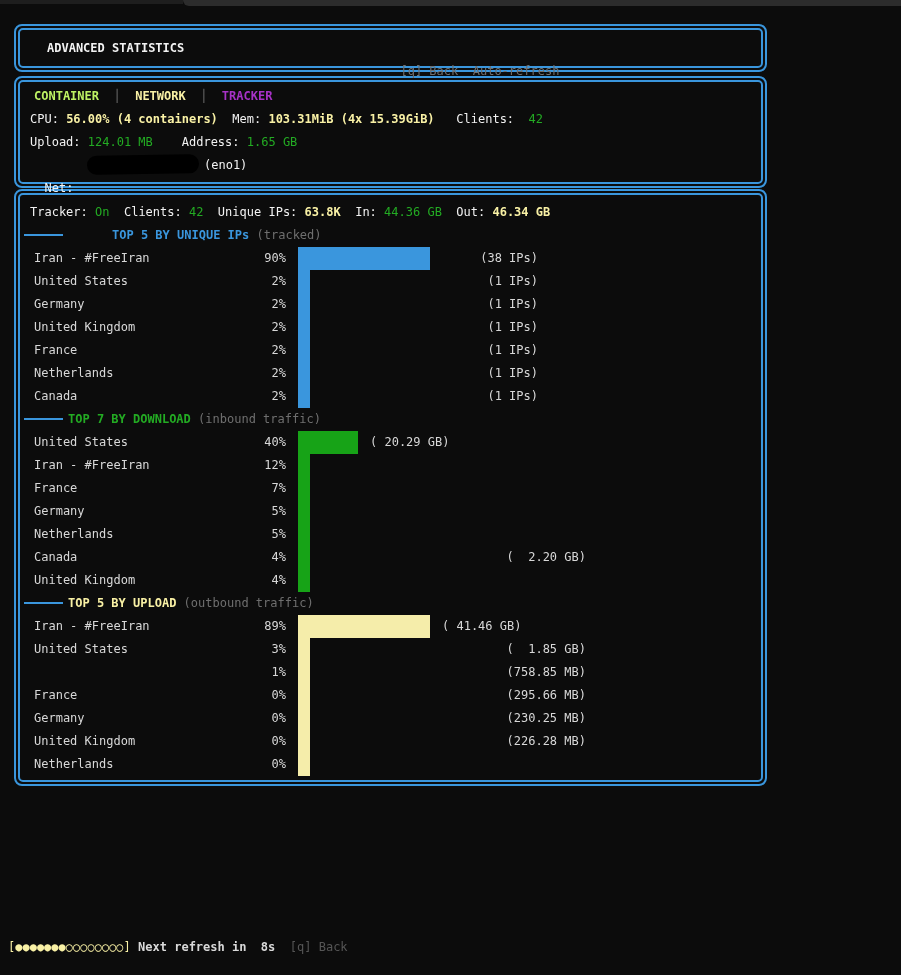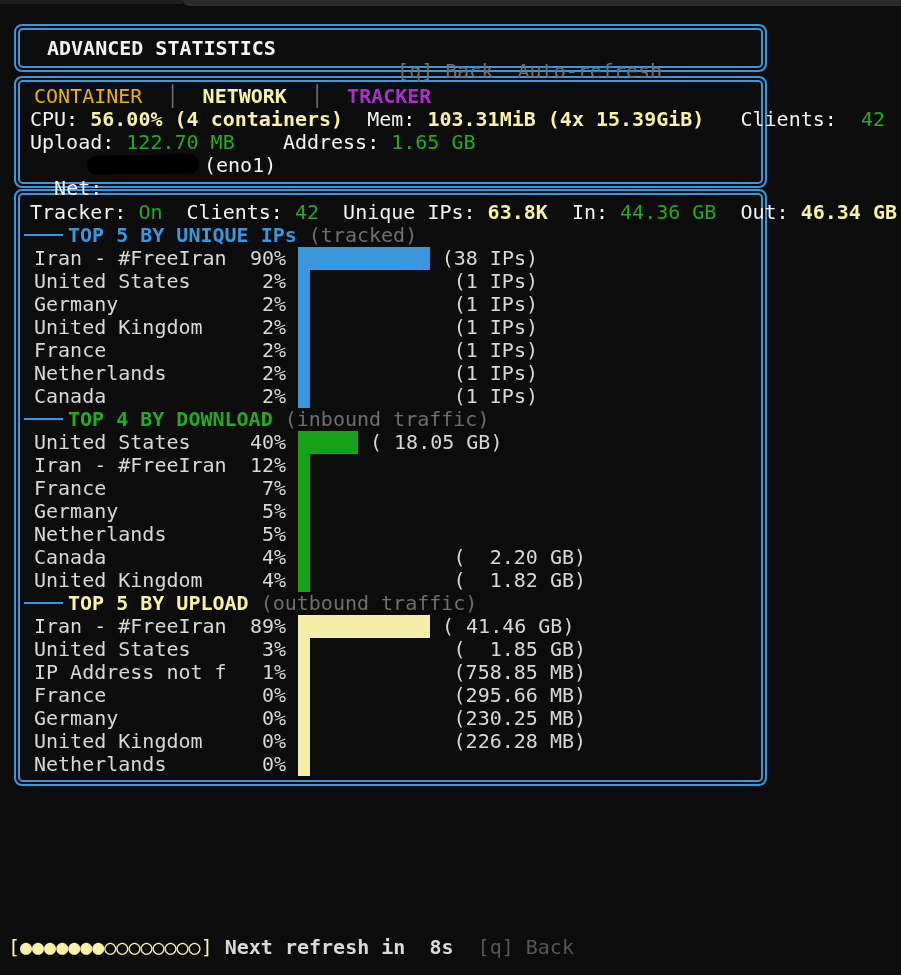--- a/index.html
+++ b/index.html
@@ -6,21 +6,21 @@
   body{
     width:901px;height:975px;position:relative;overflow:hidden;
     background:#0c0c0c;
     font-family:"DejaVu Sans Mono",monospace;
   }
   .strip{position:absolute;top:0;}
   .strip-left{left:0;width:183px;height:4px;background:#1e1e1e;}
   .strip-right{left:183px;width:718px;height:6px;background:#2c2c2c;border-radius:0 0 0 7px;}
   .panel{position:absolute;box-sizing:border-box;border:2px solid #3a96dd;border-radius:8px;}
   .panel::before{content:"";position:absolute;inset:2px;border:2px solid #3a96dd;border-radius:5px;pointer-events:none;}
-  .line{position:absolute;height:23px;line-height:23px;font-size:20px;white-space:pre;color:#e4e4e4;}
+  .line{position:absolute;height:23px;line-height:23px;font-size:12px;white-space:pre;color:#e4e4e4;}
   .bold{font-weight:bold;}
   .white{color:#f2f2f2;}
   .gray{color:#6f6f6f;}
   .label-col{color:#d8d8d8;}
   .pct-col{position:absolute;left:34px;width:252px;text-align:right;color:#d8d8d8;}
   .bar{position:absolute;top:0;height:23px;}
   .val-right{position:absolute;left:34px;text-align:right;color:#d8d8d8;}
   .val-left{position:absolute;color:#d8d8d8;}
   .hdash{position:absolute;height:2px;background:#3a96dd;}
   .redact{position:absolute;background:#000;border-radius:10px;transform:rotate(-0.8deg);}
@@ -29,60 +29,60 @@
 <body>
 
 <div class="strip strip-left"></div>
 <div class="strip strip-right"></div>
 
 <div class="panel" style="left:14px;top:24px;width:753px;height:48px;"></div>
 <div class="panel" style="left:14px;top:76px;width:753px;height:112px;"></div>
 <div class="panel" style="left:14px;top:189px;width:753px;height:597px;"></div>
 
 <div class="line bold white" style="left:47px;top:37px;">ADVANCED STATISTICS</div>
-<div class="line" style="left:373px;top:37px;">
+<div class="line" style="left:386px;top:37px;">
   <span class="gray">[q] Back</span><span class="gray">  </span><span class="gray">Auto-refresh</span>
 </div>
 
-<div class="line" style="left:34px;top:85px;" id="tab-bar"><span style="color: #eab308; font-weight: normal;">CONTAINER</span><span style="color: rgb(111, 111, 111);">  │  </span><span style="color: rgb(249, 241, 165); font-weight: bold;">NETWORK</span><span style="color: rgb(111, 111, 111);">  │  </span><span style="color: rgb(168, 50, 200); font-weight: bold;">TRACKER</span></div>
+<div class="line" style="left:34px;top:85px;" id="tab-bar"><span style="color: #bef264; font-weight: bold;">CONTAINER</span><span style="color: rgb(111, 111, 111);">  │  </span><span style="color: rgb(249, 241, 165); font-weight: bold;">NETWORK</span><span style="color: rgb(111, 111, 111);">  │  </span><span style="color: rgb(168, 50, 200); font-weight: bold;">TRACKER</span></div>
 
 <div class="line" style="left:30px;top:108px;" id="stat-line-0"><span style="color: rgb(242, 242, 242);">CPU: </span><span style="color: rgb(249, 241, 165); font-weight: bold;">56.00% (4 containers)</span><span style="color: rgb(242, 242, 242);">  </span><span style="color: rgb(242, 242, 242);">Mem: </span><span style="color: rgb(249, 241, 165); font-weight: bold;">103.31MiB (4x 15.39GiB)</span><span style="color: rgb(242, 242, 242);">   </span><span style="color: rgb(242, 242, 242);">Clients:  </span><span style="color: rgb(35, 171, 35);">42</span></div>
-<div class="line" style="left:30px;top:131px;" id="stat-line-1"><span style="color: rgb(242, 242, 242);">Upload: </span><span style="color: rgb(35, 171, 35);">122.70 MB</span><span style="color: rgb(242, 242, 242);">    </span><span style="color: rgb(242, 242, 242);">Address: </span><span style="color: rgb(35, 171, 35);">1.65 GB</span></div>
+<div class="line" style="left:30px;top:131px;" id="stat-line-1"><span style="color: rgb(242, 242, 242);">Upload: </span><span style="color: rgb(35, 171, 35);">124.01 MB</span><span style="color: rgb(242, 242, 242);">    </span><span style="color: rgb(242, 242, 242);">Address: </span><span style="color: rgb(35, 171, 35);">1.65 GB</span></div>
 
 <div class="line" style="left:30px;top:154px;">
   <span class="white">Net:</span>
 </div>
 <div class="redact" style="left:87px;top:155px;width:112px;height:19px;"></div>
 <div class="line white" style="left:204px;top:154px;">(eno1)</div>
 
 <div class="line" style="left:30px;top:201px;" id="tracker-line"><span style="color: rgb(242, 242, 242);">Tracker: </span><span style="color: rgb(35, 171, 35);">On</span><span style="color: rgb(242, 242, 242);">  Clients: </span><span style="color: rgb(35, 171, 35);">42</span><span style="color: rgb(242, 242, 242);">  Unique IPs: </span><span style="color: rgb(249, 241, 165); font-weight: bold;">63.8K</span><span style="color: rgb(242, 242, 242);">  In: </span><span style="color: rgb(35, 171, 35);">44.36 GB</span><span style="color: rgb(242, 242, 242);">  Out: </span><span style="color: rgb(249, 241, 165); font-weight: bold;">46.34 GB</span></div>
 
 <div id="sections">
     <div class="hdash" style="left: 24px; top: 234px; width: 39px;"></div>
-    <div class="line" style="left: 68px; top: 224px;"><span style="color: rgb(58, 150, 221); font-weight: bold;">TOP 5 BY UNIQUE IPs</span><span style="color: rgb(111, 111, 111);"> (tracked)</span></div>
+    <div class="line" style="left: 68px; top: 224px;"><span style="color: rgb(58, 150, 221); font-weight: bold; margin-left: 44px;">TOP 5 BY UNIQUE IPs</span><span style="color: rgb(111, 111, 111);"> (tracked)</span></div>
     <div class="line" style="left: 0px; top: 247px; width: 901px;"><span class="label-col" style="position: absolute; left: 34px;">Iran - #FreeIran</span><div class="pct-col">90%</div><div class="bar" style="left: 298px; width: 132px; background: rgb(58, 150, 221);"></div><div class="val-right" style="width: 504px;">(38 IPs)</div></div>
     <div class="line" style="left: 0px; top: 270px; width: 901px;"><span class="label-col" style="position: absolute; left: 34px;">United States</span><div class="pct-col">2%</div><div class="bar" style="left: 298px; width: 12px; background: rgb(58, 150, 221);"></div><div class="val-right" style="width: 504px;">(1 IPs)</div></div>
     <div class="line" style="left: 0px; top: 293px; width: 901px;"><span class="label-col" style="position: absolute; left: 34px;">Germany</span><div class="pct-col">2%</div><div class="bar" style="left: 298px; width: 12px; background: rgb(58, 150, 221);"></div><div class="val-right" style="width: 504px;">(1 IPs)</div></div>
     <div class="line" style="left: 0px; top: 316px; width: 901px;"><span class="label-col" style="position: absolute; left: 34px;">United Kingdom</span><div class="pct-col">2%</div><div class="bar" style="left: 298px; width: 12px; background: rgb(58, 150, 221);"></div><div class="val-right" style="width: 504px;">(1 IPs)</div></div>
     <div class="line" style="left: 0px; top: 339px; width: 901px;"><span class="label-col" style="position: absolute; left: 34px;">France</span><div class="pct-col">2%</div><div class="bar" style="left: 298px; width: 12px; background: rgb(58, 150, 221);"></div><div class="val-right" style="width: 504px;">(1 IPs)</div></div>
     <div class="line" style="left: 0px; top: 362px; width: 901px;"><span class="label-col" style="position: absolute; left: 34px;">Netherlands</span><div class="pct-col">2%</div><div class="bar" style="left: 298px; width: 12px; background: rgb(58, 150, 221);"></div><div class="val-right" style="width: 504px;">(1 IPs)</div></div>
     <div class="line" style="left: 0px; top: 385px; width: 901px;"><span class="label-col" style="position: absolute; left: 34px;">Canada</span><div class="pct-col">2%</div><div class="bar" style="left: 298px; width: 12px; background: rgb(58, 150, 221);"></div><div class="val-right" style="width: 504px;">(1 IPs)</div></div>
     <div class="hdash" style="left: 24px; top: 418px; width: 39px;"></div>
-    <div class="line" style="left: 68px; top: 408px;"><span style="color: rgb(35, 171, 35); font-weight: bold;">TOP 4 BY DOWNLOAD</span><span style="color: rgb(111, 111, 111);"> (inbound traffic)</span></div>
-    <div class="line" style="left: 0px; top: 431px; width: 901px;"><span class="label-col" style="position: absolute; left: 34px;">United States</span><div class="pct-col">40%</div><div class="bar" style="left: 298px; width: 60px; background: rgb(23, 163, 23);"></div><div class="val-left" style="left: 370px;">( 18.05 GB)</div></div>
+    <div class="line" style="left: 68px; top: 408px;"><span style="color: rgb(35, 171, 35); font-weight: bold;">TOP 7 BY DOWNLOAD</span><span style="color: rgb(111, 111, 111);"> (inbound traffic)</span></div>
+    <div class="line" style="left: 0px; top: 431px; width: 901px;"><span class="label-col" style="position: absolute; left: 34px;">United States</span><div class="pct-col">40%</div><div class="bar" style="left: 298px; width: 60px; background: rgb(23, 163, 23);"></div><div class="val-left" style="left: 370px;">( 20.29 GB)</div></div>
     <div class="line" style="left: 0px; top: 454px; width: 901px;"><span class="label-col" style="position: absolute; left: 34px;">Iran - #FreeIran</span><div class="pct-col">12%</div><div class="bar" style="left: 298px; width: 12px; background: rgb(23, 163, 23);"></div></div>
     <div class="line" style="left: 0px; top: 477px; width: 901px;"><span class="label-col" style="position: absolute; left: 34px;">France</span><div class="pct-col">7%</div><div class="bar" style="left: 298px; width: 12px; background: rgb(23, 163, 23);"></div></div>
     <div class="line" style="left: 0px; top: 500px; width: 901px;"><span class="label-col" style="position: absolute; left: 34px;">Germany</span><div class="pct-col">5%</div><div class="bar" style="left: 298px; width: 12px; background: rgb(23, 163, 23);"></div></div>
     <div class="line" style="left: 0px; top: 523px; width: 901px;"><span class="label-col" style="position: absolute; left: 34px;">Netherlands</span><div class="pct-col">5%</div><div class="bar" style="left: 298px; width: 12px; background: rgb(23, 163, 23);"></div></div>
     <div class="line" style="left: 0px; top: 546px; width: 901px;"><span class="label-col" style="position: absolute; left: 34px;">Canada</span><div class="pct-col">4%</div><div class="bar" style="left: 298px; width: 12px; background: rgb(23, 163, 23);"></div><div class="val-right" style="width: 552px;">(  2.20 GB)</div></div>
-    <div class="line" style="left: 0px; top: 569px; width: 901px;"><span class="label-col" style="position: absolute; left: 34px;">United Kingdom</span><div class="pct-col">4%</div><div class="bar" style="left: 298px; width: 12px; background: rgb(23, 163, 23);"></div><div class="val-right" style="width: 552px;">(  1.82 GB)</div></div>
+    <div class="line" style="left: 0px; top: 569px; width: 901px;"><span class="label-col" style="position: absolute; left: 34px;">United Kingdom</span><div class="pct-col">4%</div><div class="bar" style="left: 298px; width: 12px; background: rgb(23, 163, 23);"></div></div>
     <div class="hdash" style="left: 24px; top: 602px; width: 39px;"></div>
     <div class="line" style="left: 68px; top: 592px;"><span style="color: rgb(249, 241, 165); font-weight: bold;">TOP 5 BY UPLOAD</span><span style="color: rgb(111, 111, 111);"> (outbound traffic)</span></div>
     <div class="line" style="left: 0px; top: 615px; width: 901px;"><span class="label-col" style="position: absolute; left: 34px;">Iran - #FreeIran</span><div class="pct-col">89%</div><div class="bar" style="left: 298px; width: 132px; background: rgb(245, 237, 170);"></div><div class="val-left" style="left: 442px;">( 41.46 GB)</div></div>
     <div class="line" style="left: 0px; top: 638px; width: 901px;"><span class="label-col" style="position: absolute; left: 34px;">United States</span><div class="pct-col">3%</div><div class="bar" style="left: 298px; width: 12px; background: rgb(245, 237, 170);"></div><div class="val-right" style="width: 552px;">(  1.85 GB)</div></div>
-    <div class="line" style="left: 0px; top: 661px; width: 901px;"><span class="label-col" style="position: absolute; left: 34px;">IP Address not f</span><div class="pct-col">1%</div><div class="bar" style="left: 298px; width: 12px; background: rgb(245, 237, 170);"></div><div class="val-right" style="width: 552px;">(758.85 MB)</div></div>
+    <div class="line" style="left: 0px; top: 661px; width: 901px;"><div class="pct-col">1%</div><div class="bar" style="left: 298px; width: 12px; background: rgb(245, 237, 170);"></div><div class="val-right" style="width: 552px;">(758.85 MB)</div></div>
     <div class="line" style="left: 0px; top: 684px; width: 901px;"><span class="label-col" style="position: absolute; left: 34px;">France</span><div class="pct-col">0%</div><div class="bar" style="left: 298px; width: 12px; background: rgb(245, 237, 170);"></div><div class="val-right" style="width: 552px;">(295.66 MB)</div></div>
     <div class="line" style="left: 0px; top: 707px; width: 901px;"><span class="label-col" style="position: absolute; left: 34px;">Germany</span><div class="pct-col">0%</div><div class="bar" style="left: 298px; width: 12px; background: rgb(245, 237, 170);"></div><div class="val-right" style="width: 552px;">(230.25 MB)</div></div>
     <div class="line" style="left: 0px; top: 730px; width: 901px;"><span class="label-col" style="position: absolute; left: 34px;">United Kingdom</span><div class="pct-col">0%</div><div class="bar" style="left: 298px; width: 12px; background: rgb(245, 237, 170);"></div><div class="val-right" style="width: 552px;">(226.28 MB)</div></div>
     <div class="line" style="left: 0px; top: 753px; width: 901px;"><span class="label-col" style="position: absolute; left: 34px;">Netherlands</span><div class="pct-col">0%</div><div class="bar" style="left: 298px; width: 12px; background: rgb(245, 237, 170);"></div></div>
   </div>
 
 <div class="line" style="left:8px;top:936px;" id="status-bar"><span style="color: rgb(249, 241, 165);">[●●●●●●●○○○○○○○○]</span><span style="color: rgb(217, 217, 217); font-weight: bold;"> Next refresh in  8s</span><span style="color: rgb(86, 86, 86);">  [q] Back</span></div>
 
 </body></html>

